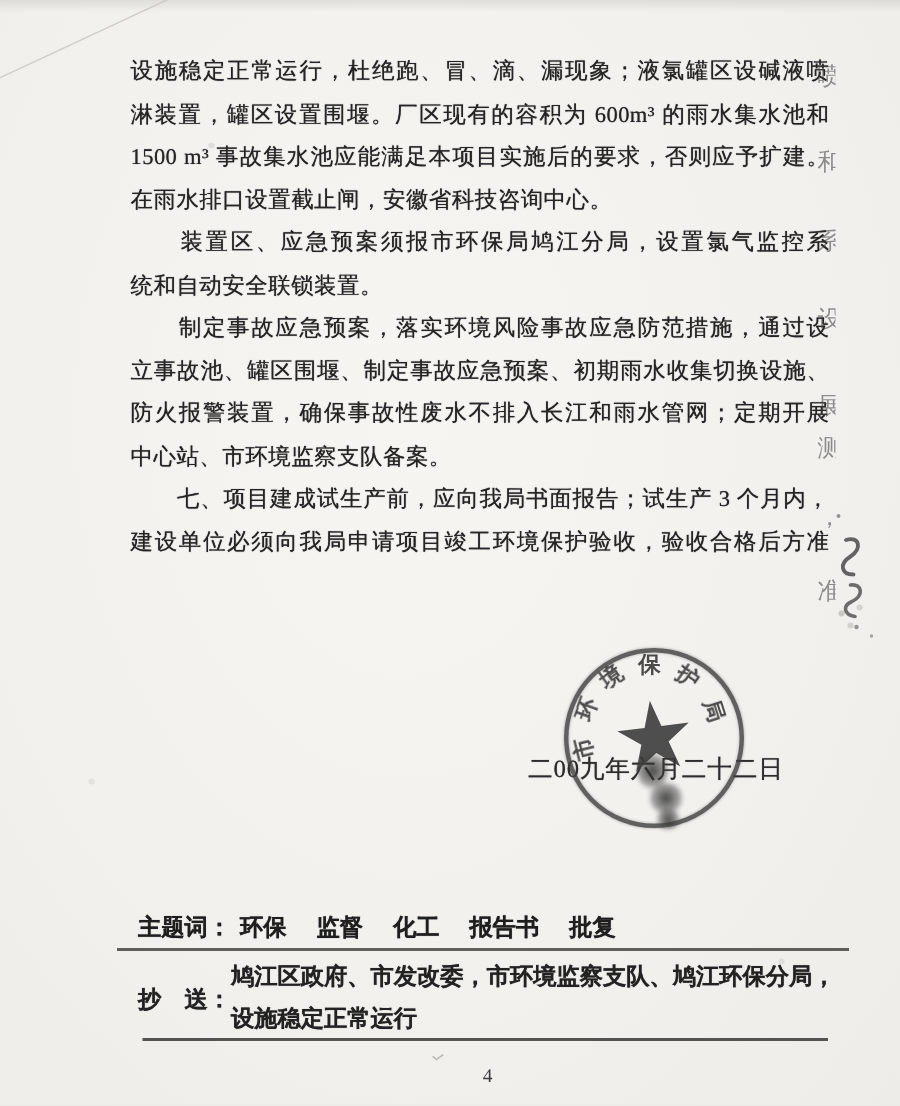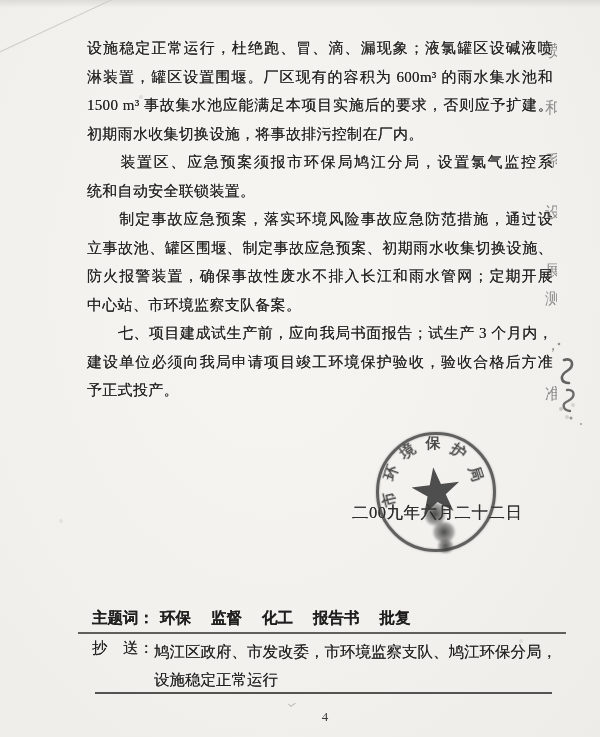--- a/index.html
+++ b/index.html
@@ -73,49 +73,48 @@
   .ink-mark { position:absolute; left:550px; top:338px; opacity:.85; }
 
   
   .subject-row { position:absolute; left:92px; top:608px; display:flex; align-items:center;
     font-size:15.5px; font-weight:700; color:#1e1e1e; text-shadow:0 0 .5px rgba(30,30,30,.8); }
   .subject-terms { display:flex; margin-left:6px; }
   .subject-terms span { margin-right:20px; }
   .rule { position:absolute; height:2px; background:#4b4a47; opacity:.88; }
   .rule.mid { left:78px; top:632px; width:488px; }
   .rule.bottom { left:95px; top:692px; width:457px; background:#3f3e3b; }
-  .cc-row { position:absolute; left:92px; top:638px; display:flex; align-items:flex-start;
-    font-size:15.5px; font-weight:400; color:#222; text-shadow:0 0 .5px rgba(34,34,34,.7); }
+  .cc-row { position:absolute; left:92px; top:638px; display:flex; align-items:center;
+    font-size:15.5px; font-weight:700; color:#222; text-shadow:0 0 .5px rgba(34,34,34,.7); }
   .cc-row .cc-label { flex:0 0 auto; }
   .cc-content div { line-height:28px; }
   .page-number { position:absolute; left:300px; top:709px; width:50px; text-align:center;
     font-size:13px; color:#3c3c3c; }
 </style>
 </head>
 <body>
 
 <div id="page">
 
   <div class="crease"></div>
   <div class="specks"></div>
 
   <div class="body-text">
       <div class="line j">设施稳定正常运行，杜绝跑、冒、滴、漏现象；液氯罐区设碱液喷</div>
       <div class="line j">淋装置，罐区设置围堰。厂区现有的容积为 600m³ 的雨水集水池和</div>
       <div class="line j">1500 m³ 事故集水池应能满足本项目实施后的要求，否则应予扩建。</div>
-      <div class="line">初期雨水收集切换设施，将事故排污控制在厂内。</div>
+      <div class="line">在雨水排口设置截止闸，安徽省科技咨询中心。</div>
       <div class="line j">　　装置区、应急预案须报市环保局鸠江分局，设置氯气监控系</div>
       <div class="line">统和自动安全联锁装置。</div>
       <div class="line j">　　制定事故应急预案，落实环境风险事故应急防范措施，通过设</div>
       <div class="line j">立事故池、罐区围堰、制定事故应急预案、初期雨水收集切换设施、</div>
       <div class="line j">防火报警装置，确保事故性废水不排入长江和雨水管网；定期开展</div>
       <div class="line">中心站、市环境监察支队备案。</div>
       <div class="line j">　　七、项目建成试生产前，应向我局书面报告；试生产 3 个月内，</div>
       <div class="line j">建设单位必须向我局申请项目竣工环境保护验收，验收合格后方准</div>
-      <div class="line">予正式投产。</div>
     </div>
 
   <div class="edge-ghosts">
       <div class="ghost" style="top: 41px;">喷</div>
       <div class="ghost" style="top: 98px;">和</div>
       <div class="ghost" style="top: 151px;">系</div>
       <div class="ghost" style="top: 203px;">设</div>
       <div class="ghost" style="top: 261px;">展</div>
       <div class="ghost" style="top: 289px;">测</div>
       <div class="ghost" style="top: 335px;">，</div>

